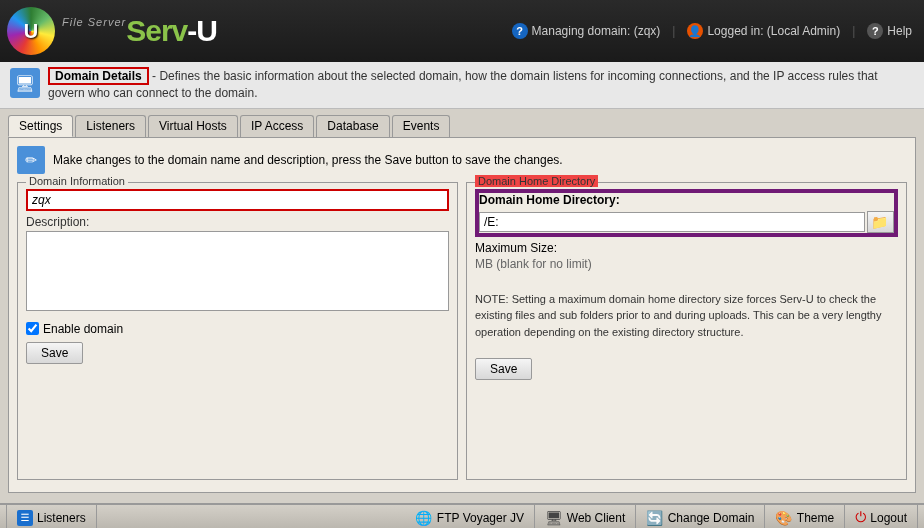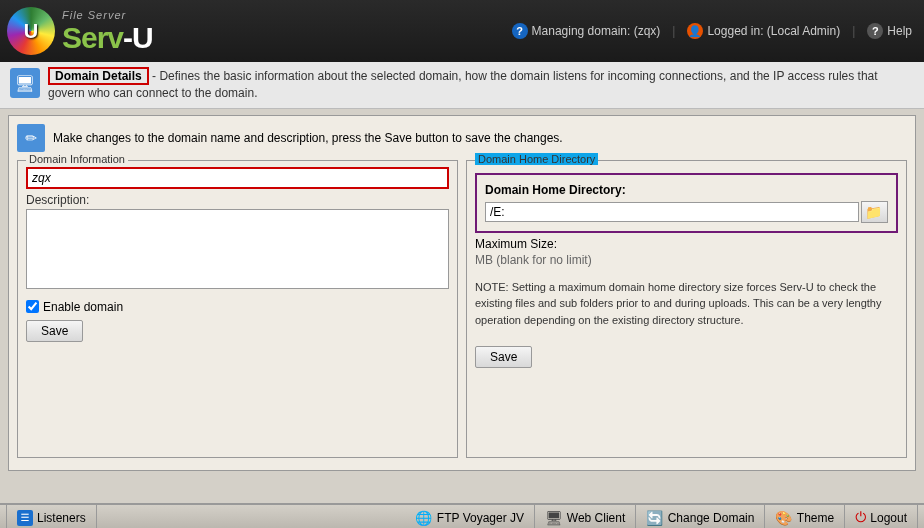--- a/index.html
+++ b/index.html
@@ -35,21 +35,21 @@
       display: flex;
       align-items: center;
       justify-content: center;
       font-weight: bold;
       font-size: 20px;
       color: #fff;
       text-shadow: 1px 1px 2px #000;
     }
     #logo-text {
       display: flex;
-      flex-direction: column;
+      flex-direction: row;
       justify-content: center;
     }
     .logo-file-server {
       font-size: 11px;
       color: #aaa;
       letter-spacing: 1px;
       font-style: italic;
       margin-bottom: 2px;
     }
     .logo-servu {
@@ -250,29 +250,29 @@
       flex: 1;
       border: 1px solid #999;
       background: #f0ece4;
       padding: 6px 8px;
       position: relative;
     }
     .fieldset-title-right {
       position: absolute;
       top: -8px;
       left: 8px;
-      background: #0ea5e9;
+      background: #ef4444;
       padding: 0 3px;
       font-size: 11px;
       color: #333;
     }
     #home-dir-box {
-      border: 2px solid #701a75;
-      padding: 8px;
-      margin-top: 6px;
+      border: 4px solid #701a75;
+      padding: 0;
+      margin-top: 0;
     }
     .home-dir-label {
       font-size: 12px;
       font-weight: bold;
       margin-bottom: 4px;
     }
     .dir-input-row {
       display: flex;
       gap: 2px;
       align-items: center;
@@ -292,21 +292,21 @@
       cursor: pointer;
       font-size: 14px;
     }
     .max-size-label {
       font-size: 12px;
       margin-top: 4px;
     }
     .mb-hint {
       font-size: 12px;
       color: #666;
-      margin: 2px 0 12px 0;
+      margin: 2px 0 20px 0;
     }
     .note-text {
       font-size: 11px;
       color: #333;
       line-height: 1.5;
       margin-bottom: 12px;
     }
 
     
     #footer {
@@ -381,20 +381,28 @@
   <div id="domain-bar-icon">🖥</div>
   <div id="domain-bar-text">
     <span id="domain-bar-title">Domain Details</span>
     <span> - </span>
     <span>Defines the basic information about the selected domain, how the domain listens for incoming connections, and the IP access rules that govern who can connect to the domain.</span>
   </div>
 </div>
 
 <div id="main">
 
+  <div id="tabs">
+    <div class="tab active">Settings</div>
+    <div class="tab">Listeners</div>
+    <div class="tab">Virtual Hosts</div>
+    <div class="tab">IP Access</div>
+    <div class="tab">Database</div>
+    <div class="tab">Events</div>
+  </div>
 
   <div id="tab-content">
 
     <div id="save-hint">
       <div class="pencil-icon-box">✏</div>
       <span>Make changes to the domain name and description, press the Save button to save the changes.</span>
     </div>
 
     <div id="content-cols">
 

